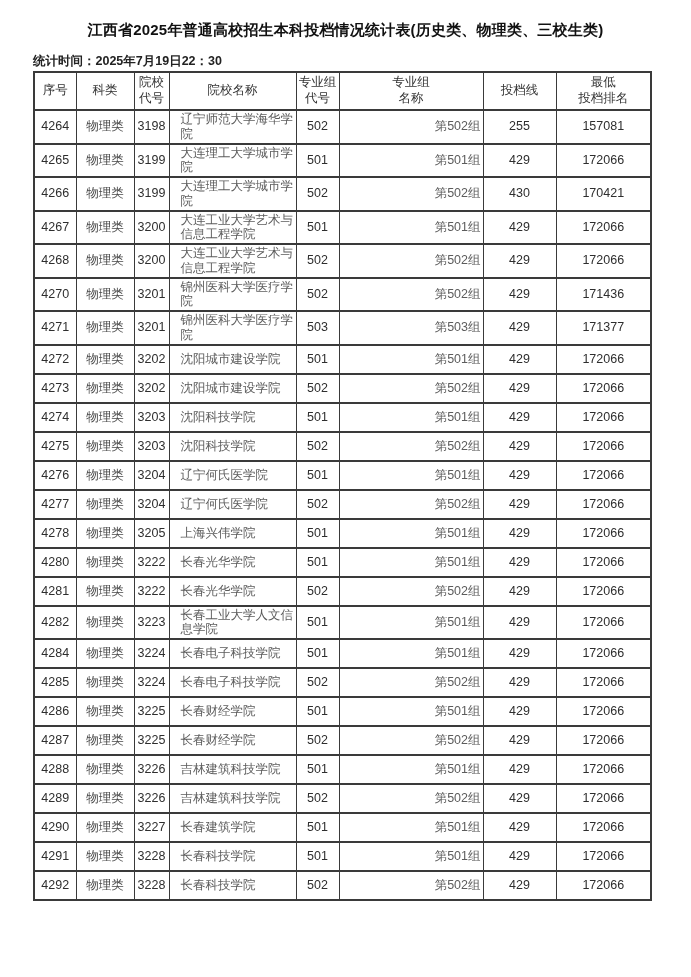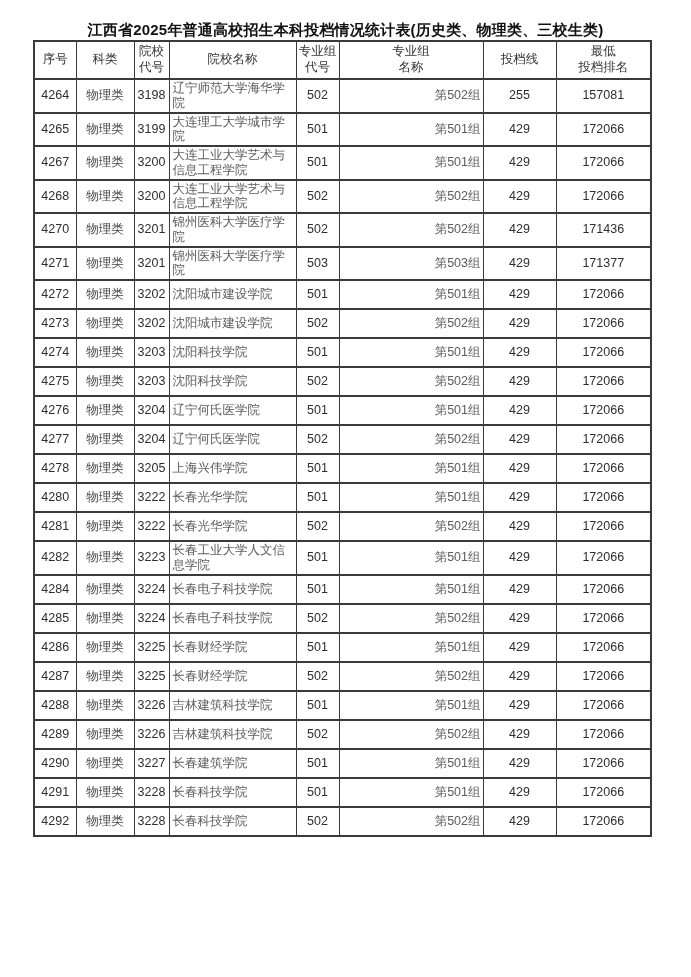--- a/index.html
+++ b/index.html
@@ -58,39 +58,40 @@
     height: 25px;
     font-size: 12.5px;
     text-align: center;
     padding: 1px 2px;
     line-height: 1.18;
     color: #2e2e2e;
   }
   td.col-category { color: #4a4a4a; }
   td.col-college_name {
     text-align: left;
-    padding-left: 3px;
+    padding-left: 11px;
     color: #5c5c5c;
     word-break: break-all;
   }
   td.col-group_name {
     text-align: right;
     padding-left: 6px;
     color: #5c5c5c;
   }
 </style>
 </head>
 <body>
 
 <div class="doc">
 
   <div class="title">江西省2025年普通高校招生本科投档情况统计表(历史类、物理类、三校生类)</div>
 
   <div class="sheet">
 
+    <div class="subtitle">统计时间：2025年7月19日22：30</div>
 
     <table class="records">
       <colgroup>
         <col style="width:42px">
           <col style="width:58px">
           <col style="width:35px">
           <col style="width:127px">
         <col style="width:43px">
           <col style="width:144px">
           <col style="width:73px">
@@ -127,20 +128,30 @@
             <td class="col-seq">4265</td>
             <td class="col-category">物理类</td>
             <td class="col-college_code">3199</td>
             <td class="col-college_name">大连理工大学城市学院</td>
             <td class="col-group_code">501</td>
             <td class="col-group_name">第501组</td>
             <td class="col-line_score">429</td>
             <td class="col-min_rank">172066</td>
           </tr>
           <tr>
+            <td class="col-seq">4266</td>
+            <td class="col-category">物理类</td>
+            <td class="col-college_code">3199</td>
+            <td class="col-college_name">大连理工大学城市学院</td>
+            <td class="col-group_code">502</td>
+            <td class="col-group_name">第502组</td>
+            <td class="col-line_score">430</td>
+            <td class="col-min_rank">170421</td>
+          </tr>
+          <tr>
             <td class="col-seq">4267</td>
             <td class="col-category">物理类</td>
             <td class="col-college_code">3200</td>
             <td class="col-college_name">大连工业大学艺术与信息工程学院</td>
             <td class="col-group_code">501</td>
             <td class="col-group_name">第501组</td>
             <td class="col-line_score">429</td>
             <td class="col-min_rank">172066</td>
           </tr>
           <tr>

